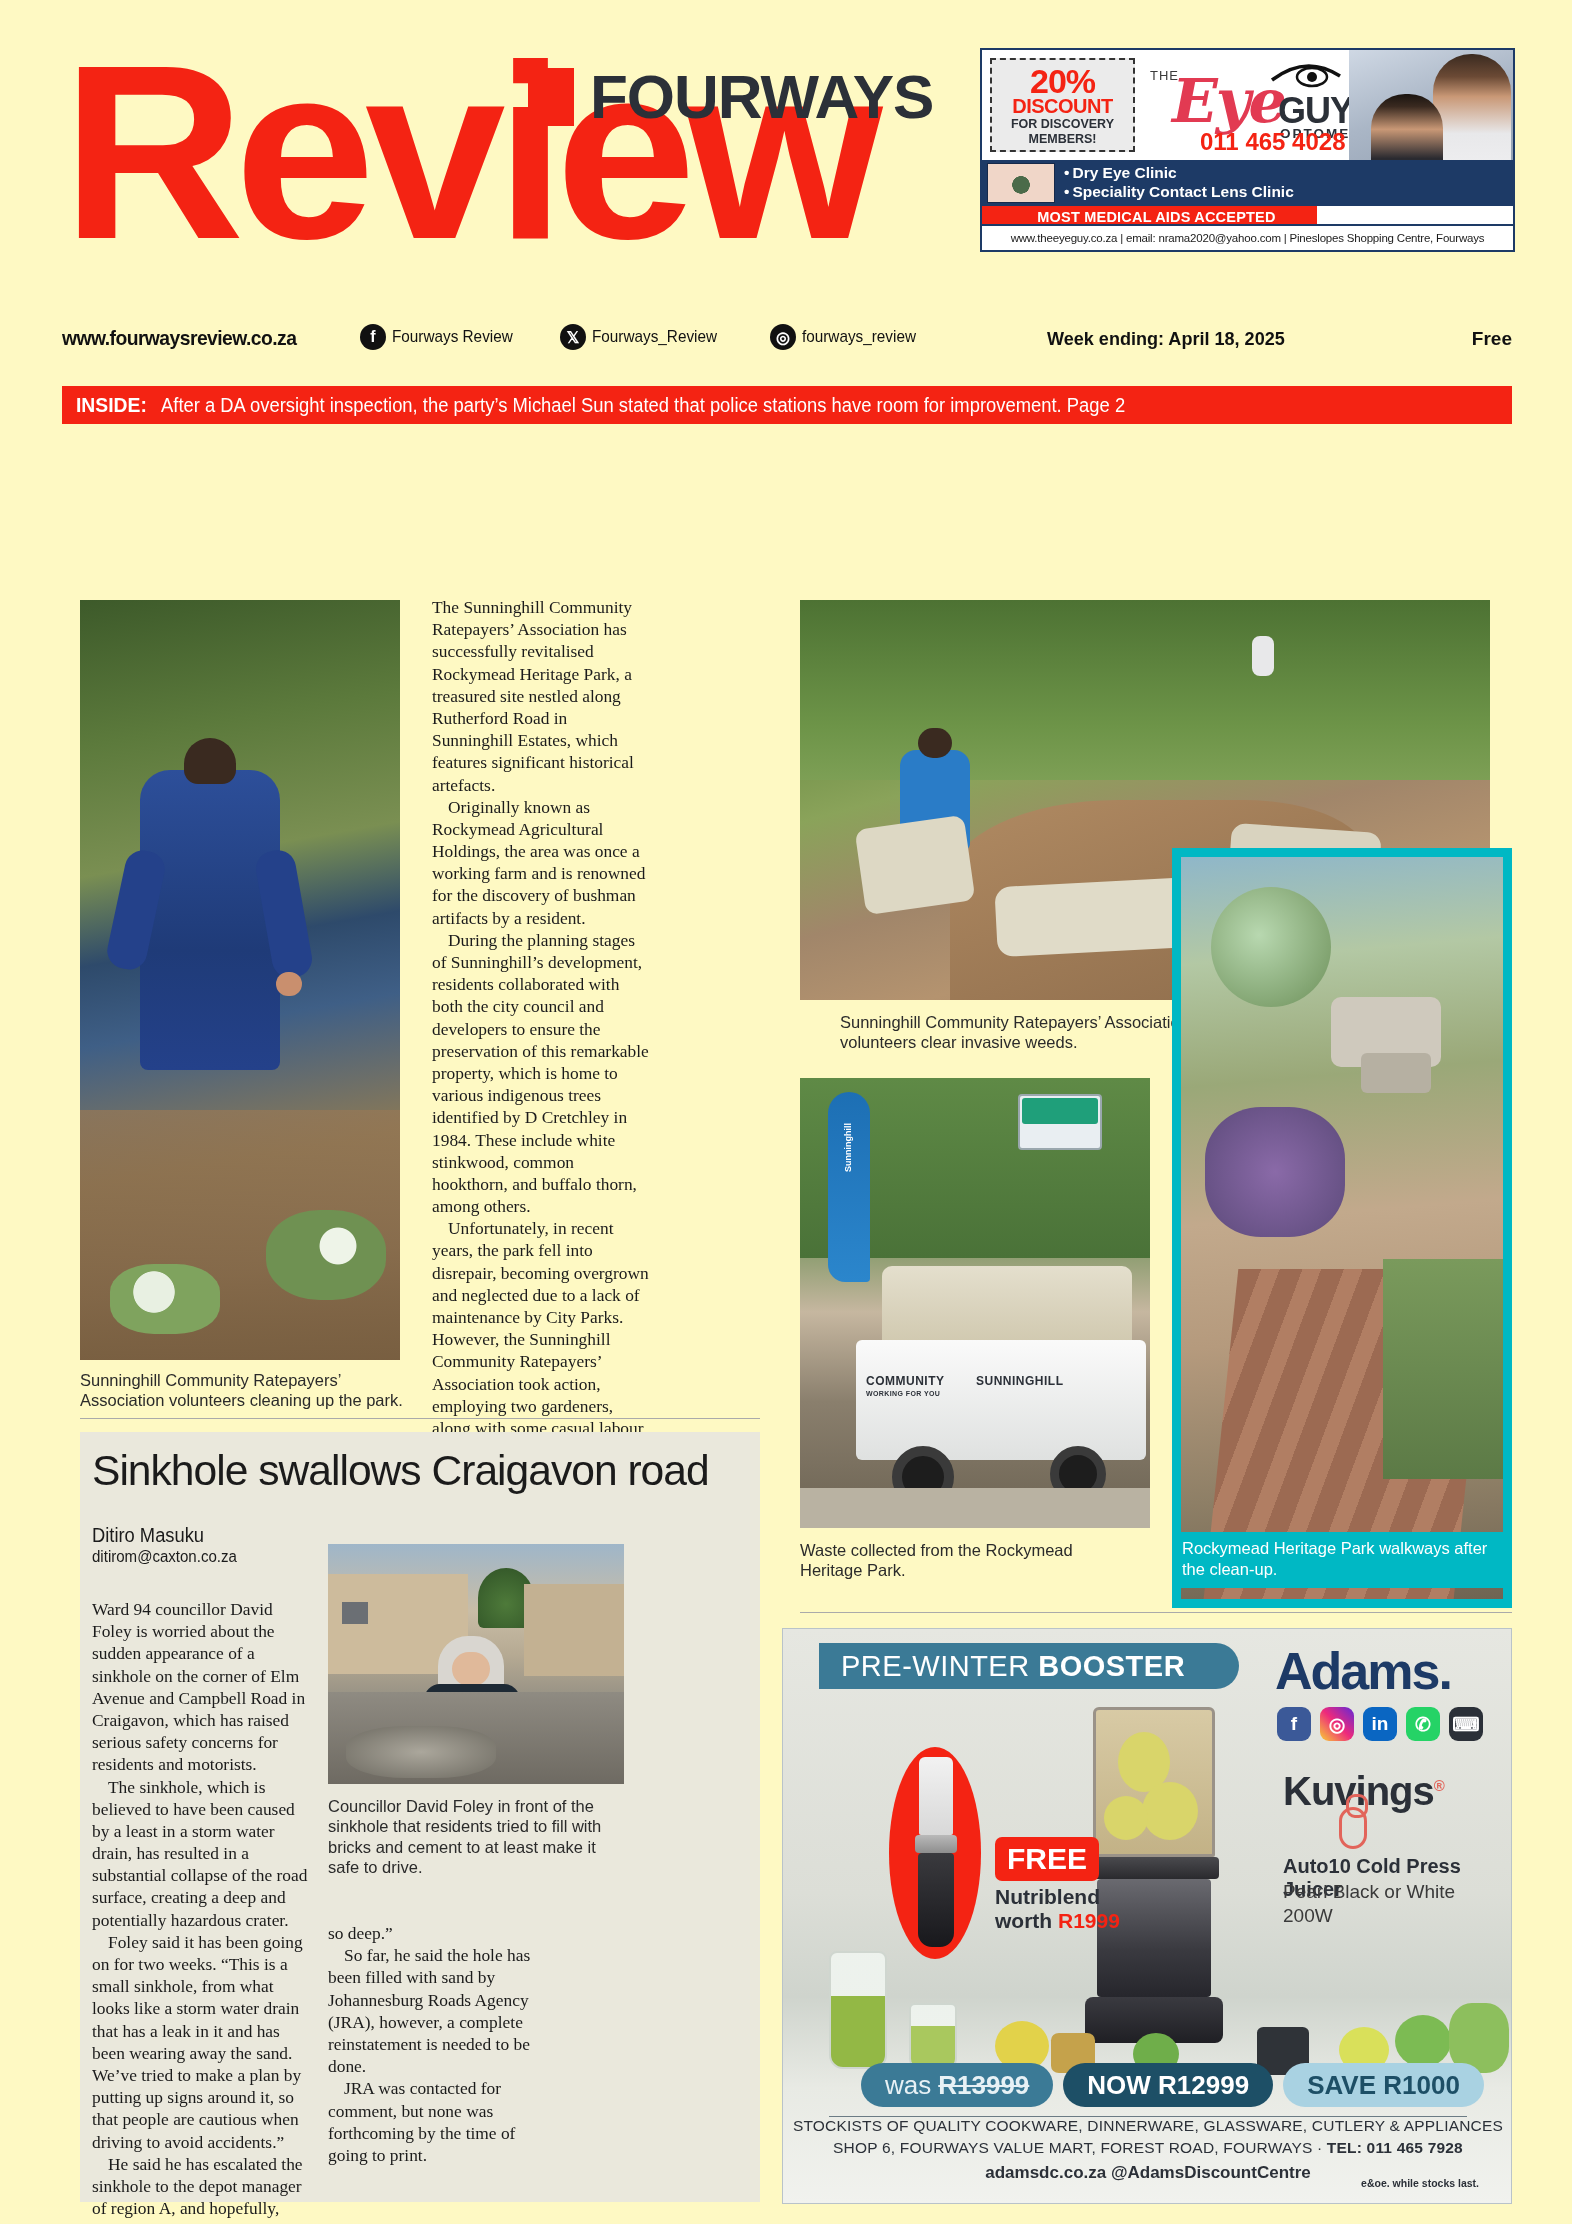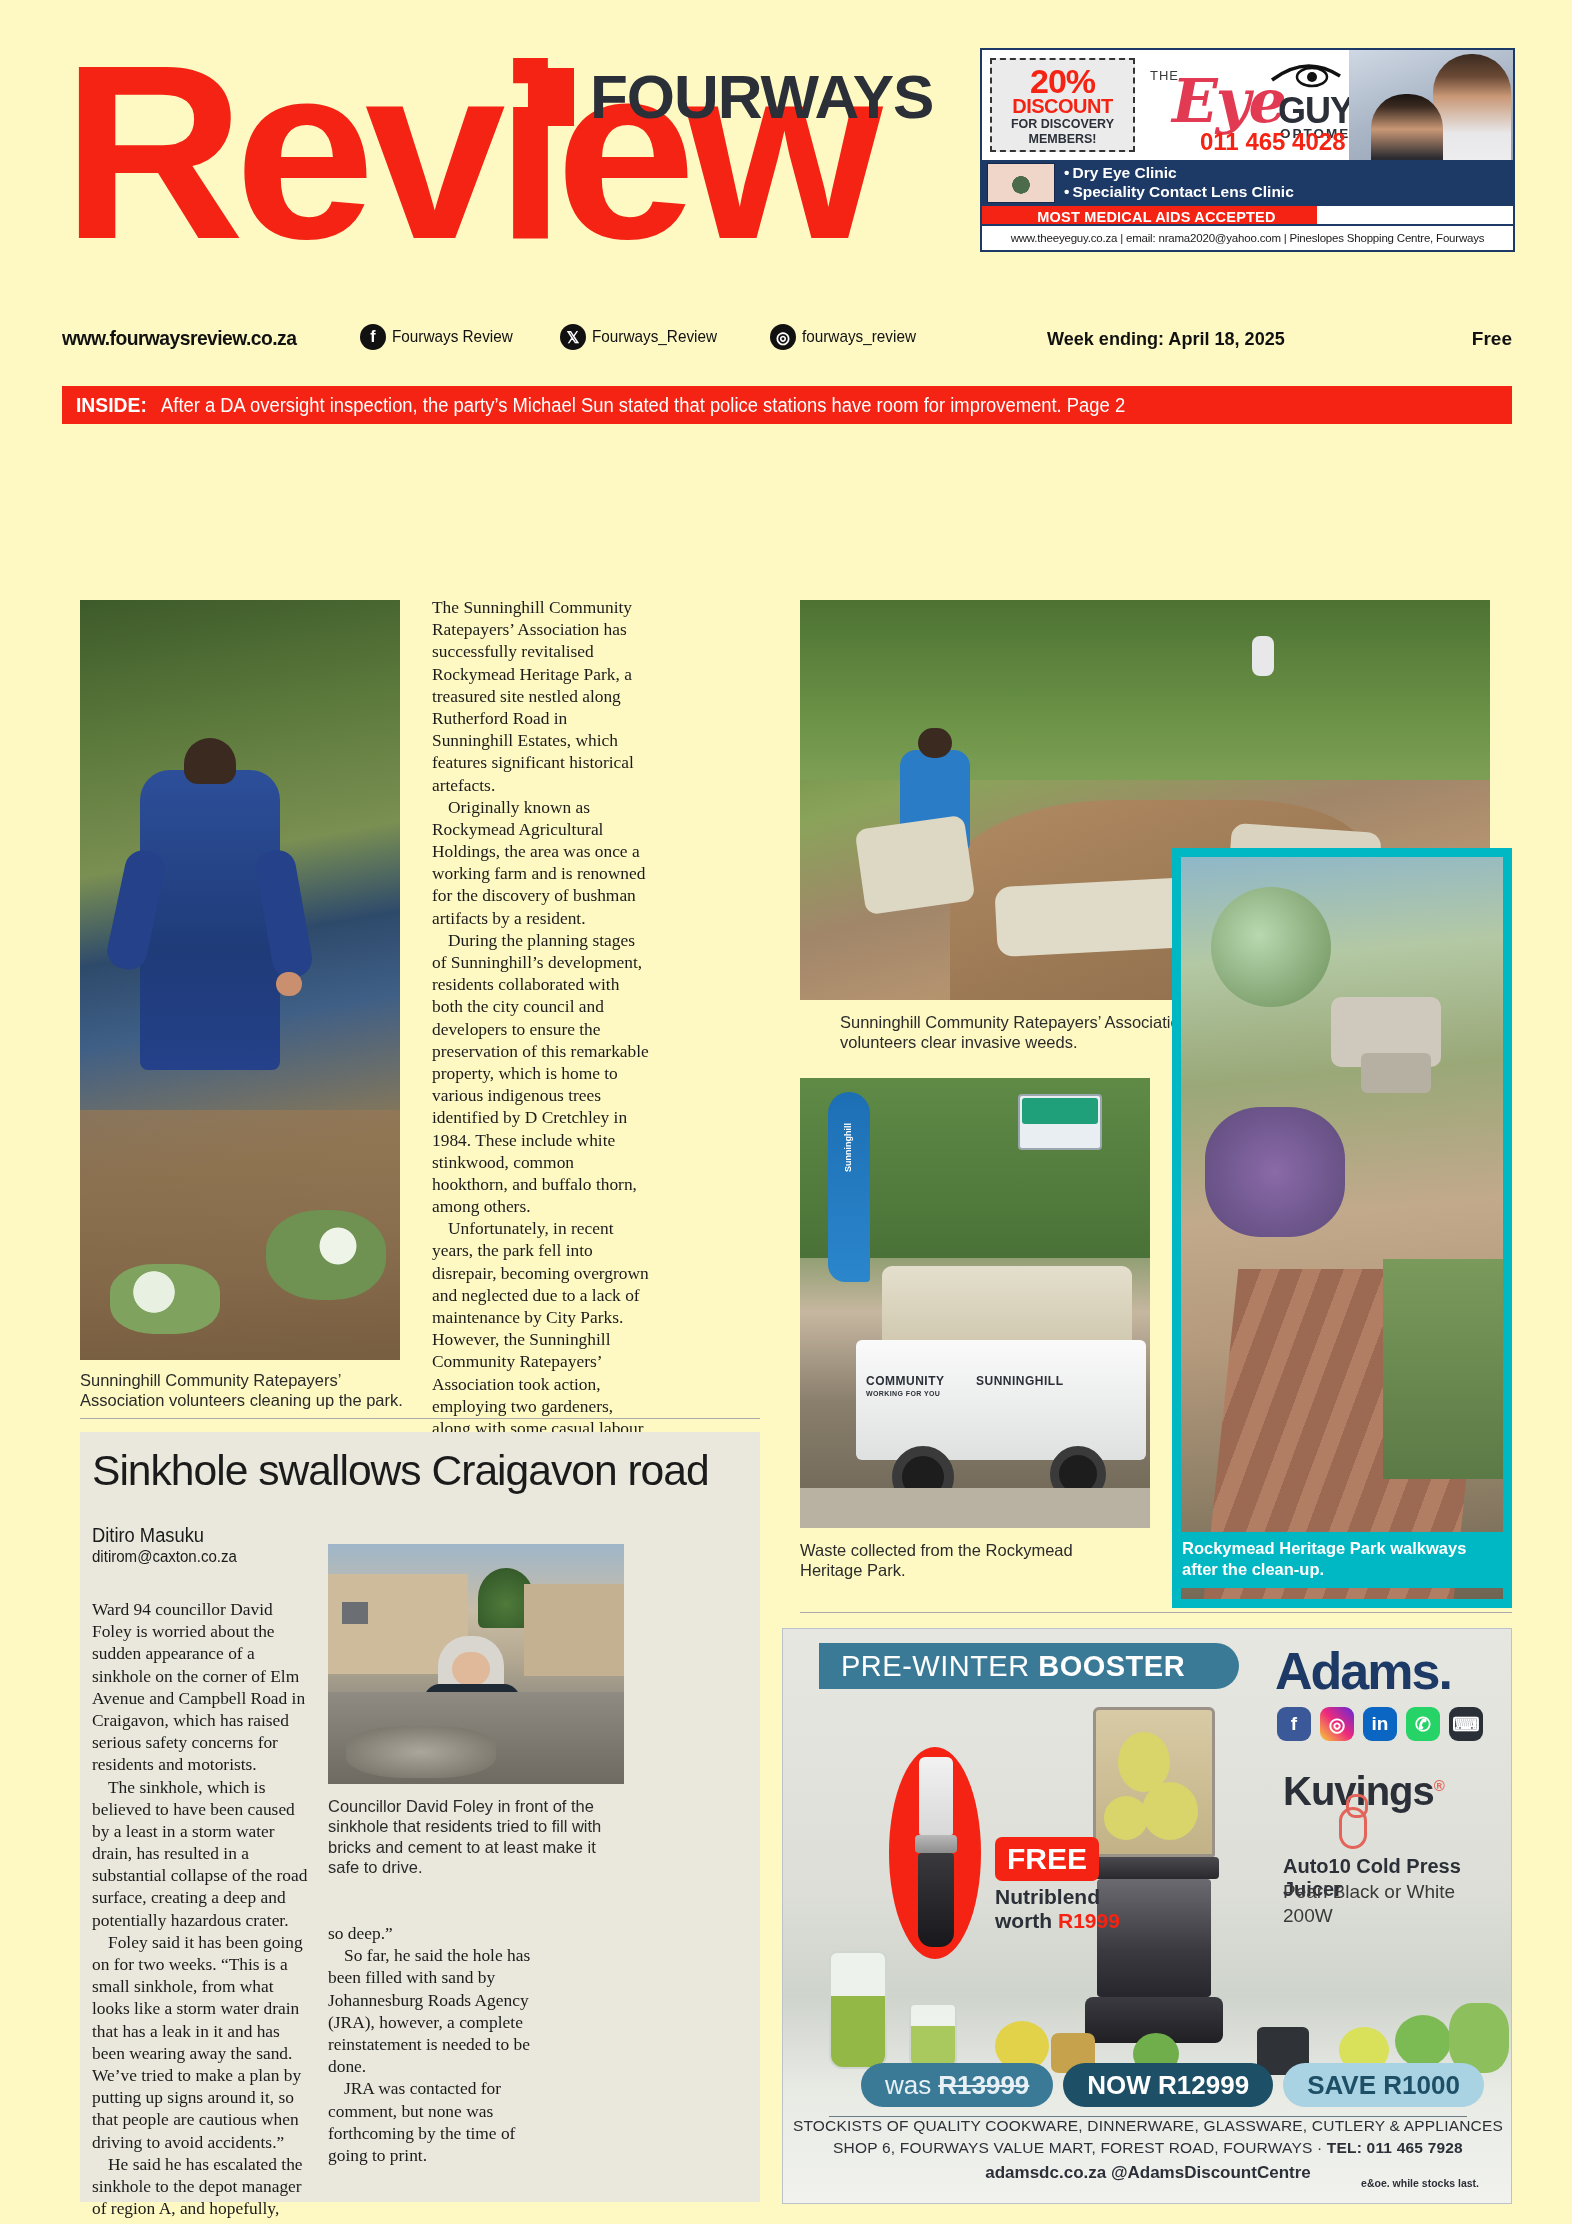--- a/index.html
+++ b/index.html
@@ -145,21 +145,21 @@
     color:#1b1b1b; text-align:left;
   }
   .story-col p { text-indent: 16px; margin:0; }
   .story-col p:first-child { text-indent: 0; }
 
   .caption {
     position:absolute; font-family:"Liberation Sans", sans-serif; font-size:16.5px;
     line-height:1.24; color:#2b2b2b;
   }
   .caption-teal {
-    position:absolute; background:#00b8c4; color:#fff; font-weight:bold;
+    position:absolute; background:#00b8c4; color:#fff; font-weight:normal;
     font-family:"Liberation Sans", sans-serif; font-size:16.5px; line-height:1.26;
     padding:6px 10px 8px 10px;
   }
 
   
   .sinkhole-block {
     position:absolute; left:80px; top:1432px; width:680px; height:770px; background:#eae8dc;
   }
   .sink-head {
     position:absolute; left:12px; top:14px; width:660px;

